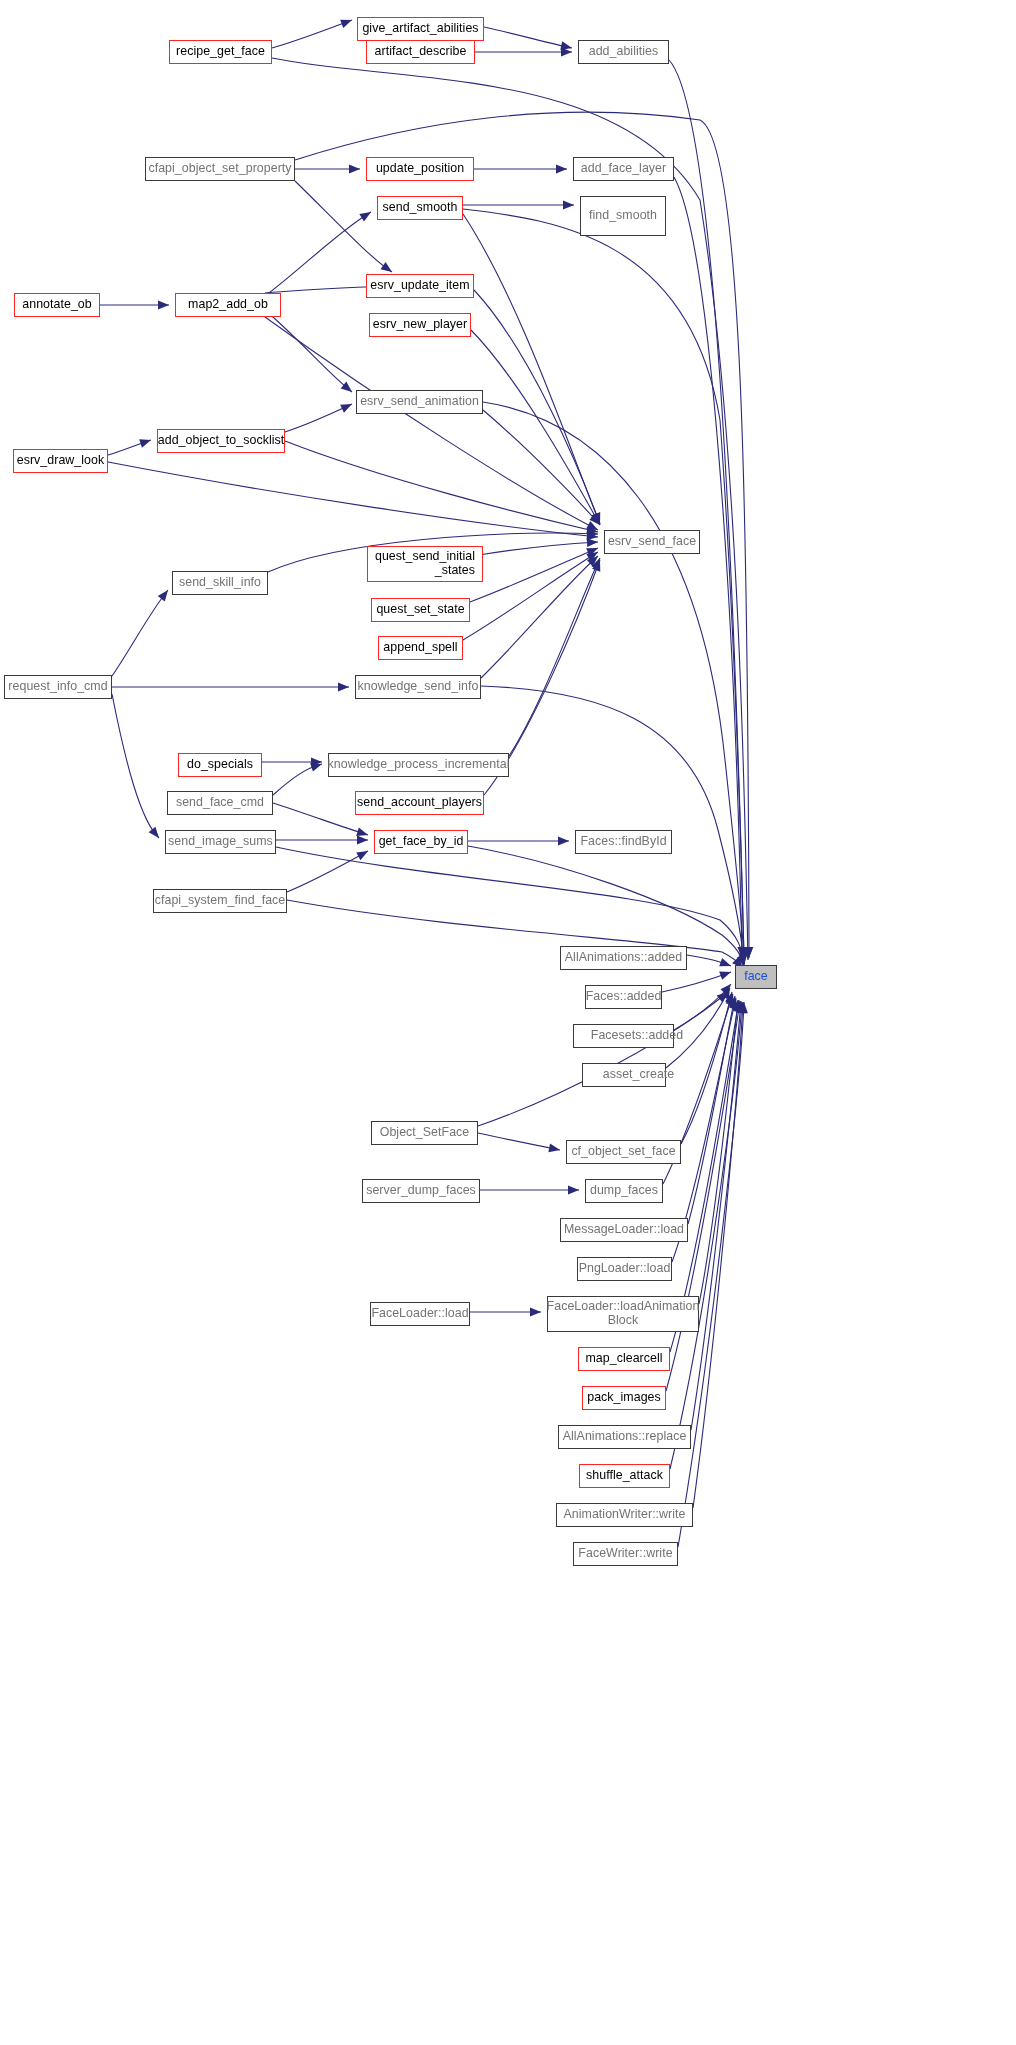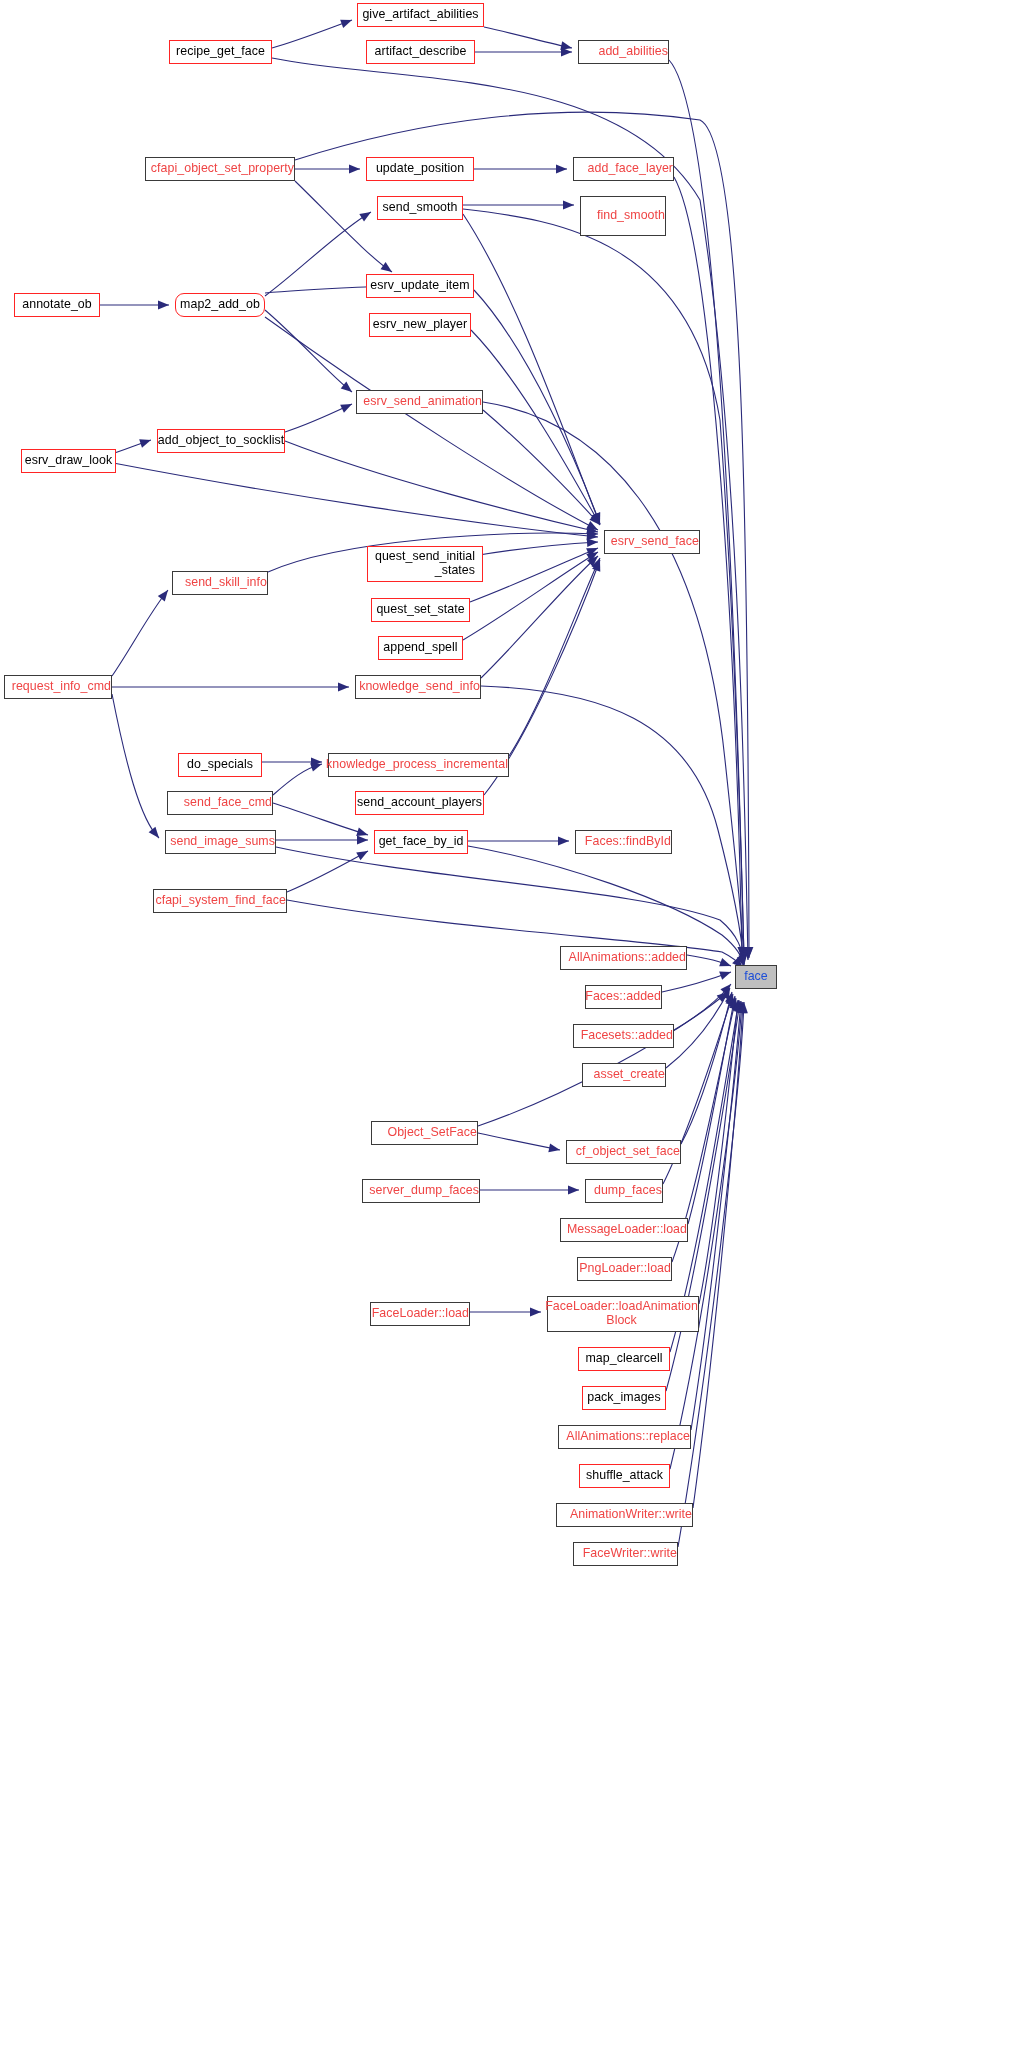--- a/index.html
+++ b/index.html
@@ -40,22 +40,21 @@
     white-space: pre-line;
     letter-spacing: 0.05px;
     z-index: 5;
   }
   .node.kind-red {
     border: 1.4px solid #ff2424;
     color: #000000;
   }
   .node.kind-black {
     border: 1.4px solid #3a3a3a;
-    color: #ef4444;
-    justify-content: flex-end;
+    color: #737373;
   }
   .node.kind-target {
     border: 1.4px solid #3a3a3a;
     background: #bfbfbf;
     color: #1d4ed8;
     font-weight: normal;
   }
 </style>
 </head>
 <body>
@@ -186,36 +185,36 @@
       <polygon points="0,-4.4 11,0 0,4.4" fill="#2a2a7a" transform="translate(740,1001) rotate(-81.66331917227174) translate(-11,0)"></polygon>
       <path d="M691,1430 C712,1300 735,1075 741,1001" fill="none" stroke="#2a2a7a" stroke-width="1.1"></path>
       <polygon points="0,-4.4 11,0 0,4.4" fill="#2a2a7a" transform="translate(741,1001) rotate(-85.20903018703207) translate(-11,0)"></polygon>
       <path d="M670,1469 C706,1320 737,1078 742,1002" fill="none" stroke="#2a2a7a" stroke-width="1.1"></path>
       <polygon points="0,-4.4 11,0 0,4.4" fill="#2a2a7a" transform="translate(742,1002) rotate(-85.81624078417236) translate(-11,0)"></polygon>
       <path d="M693,1508 C716,1340 739,1080 743,1002" fill="none" stroke="#2a2a7a" stroke-width="1.1"></path>
       <polygon points="0,-4.4 11,0 0,4.4" fill="#2a2a7a" transform="translate(743,1002) rotate(-86.80306057702342) translate(-11,0)"></polygon>
       <path d="M678,1547 C710,1360 741,1082 744,1002" fill="none" stroke="#2a2a7a" stroke-width="1.1"></path>
       <polygon points="0,-4.4 11,0 0,4.4" fill="#2a2a7a" transform="translate(744,1002) rotate(-87.3426535365251) translate(-11,0)"></polygon>
     </svg>
-<div class="node kind-red" style="left: 357px; top: 3px; width: 127px; height: 24px;"><span>give_artifact_abilities</span></div>
+<div class="node kind-red" style="left: 357px; top: 17px; width: 127px; height: 24px;"><span>give_artifact_abilities</span></div>
     <div class="node kind-red" style="left: 169px; top: 40px; width: 103px; height: 24px;"><span>recipe_get_face</span></div>
     <div class="node kind-red" style="left: 366px; top: 40px; width: 109px; height: 24px;"><span>artifact_describe</span></div>
     <div class="node kind-black" style="left: 578px; top: 40px; width: 91px; height: 24px;"><span>add_abilities</span></div>
     <div class="node kind-black" style="left: 145px; top: 157px; width: 150px; height: 24px;"><span>cfapi_object_set_property</span></div>
     <div class="node kind-red" style="left: 366px; top: 157px; width: 108px; height: 24px;"><span>update_position</span></div>
     <div class="node kind-black" style="left: 573px; top: 157px; width: 101px; height: 24px;"><span>add_face_layer</span></div>
     <div class="node kind-red" style="left: 377px; top: 196px; width: 86px; height: 24px;"><span>send_smooth</span></div>
     <div class="node kind-black" style="left: 580px; top: 196px; width: 86px; height: 40px;"><span>find_smooth</span></div>
     <div class="node kind-red" style="left: 366px; top: 274px; width: 108px; height: 24px; align-items: center;"><span>esrv_update_item</span></div>
     <div class="node kind-red" style="left: 14px; top: 293px; width: 86px; height: 24px;"><span>annotate_ob</span></div>
-    <div class="node kind-red" style="left: 175px; top: 293px; width: 90px; height: 24px; border-radius: 9px;"><span>map2_add_ob</span></div>
+    <div class="node kind-red" style="left: 175px; top: 293px; width: 106px; height: 24px;"><span>map2_add_ob</span></div>
     <div class="node kind-red" style="left: 369px; top: 313px; width: 102px; height: 24px;"><span>esrv_new_player</span></div>
     <div class="node kind-black" style="left: 356px; top: 390px; width: 127px; height: 24px;"><span>esrv_send_animation</span></div>
     <div class="node kind-red" style="left: 157px; top: 429px; width: 128px; height: 24px;"><span>add_object_to_socklist</span></div>
-    <div class="node kind-red" style="left: 13px; top: 449px; width: 95px; height: 24px; margin-left: 8px;"><span>esrv_draw_look</span></div>
+    <div class="node kind-red" style="left: 13px; top: 449px; width: 95px; height: 24px;"><span>esrv_draw_look</span></div>
     <div class="node kind-black" style="left: 604px; top: 530px; width: 96px; height: 24px;"><span>esrv_send_face</span></div>
     <div class="node kind-red" style="left: 367px; top: 546px; width: 116px; height: 36px; text-align: right;"><span>quest_send_initial
 _states</span></div>
     <div class="node kind-black" style="left: 172px; top: 571px; width: 96px; height: 24px;"><span>send_skill_info</span></div>
     <div class="node kind-red" style="left: 371px; top: 598px; width: 99px; height: 24px;"><span>quest_set_state</span></div>
     <div class="node kind-red" style="left: 378px; top: 636px; width: 85px; height: 24px;"><span>append_spell</span></div>
     <div class="node kind-black" style="left: 4px; top: 675px; width: 108px; height: 24px;"><span>request_info_cmd</span></div>
     <div class="node kind-black" style="left: 355px; top: 675px; width: 126px; height: 24px;"><span>knowledge_send_info</span></div>
     <div class="node kind-red" style="left: 178px; top: 753px; width: 84px; height: 24px;"><span>do_specials</span></div>
     <div class="node kind-black" style="left: 328px; top: 753px; width: 181px; height: 24px;"><span>knowledge_process_incremental</span></div>

